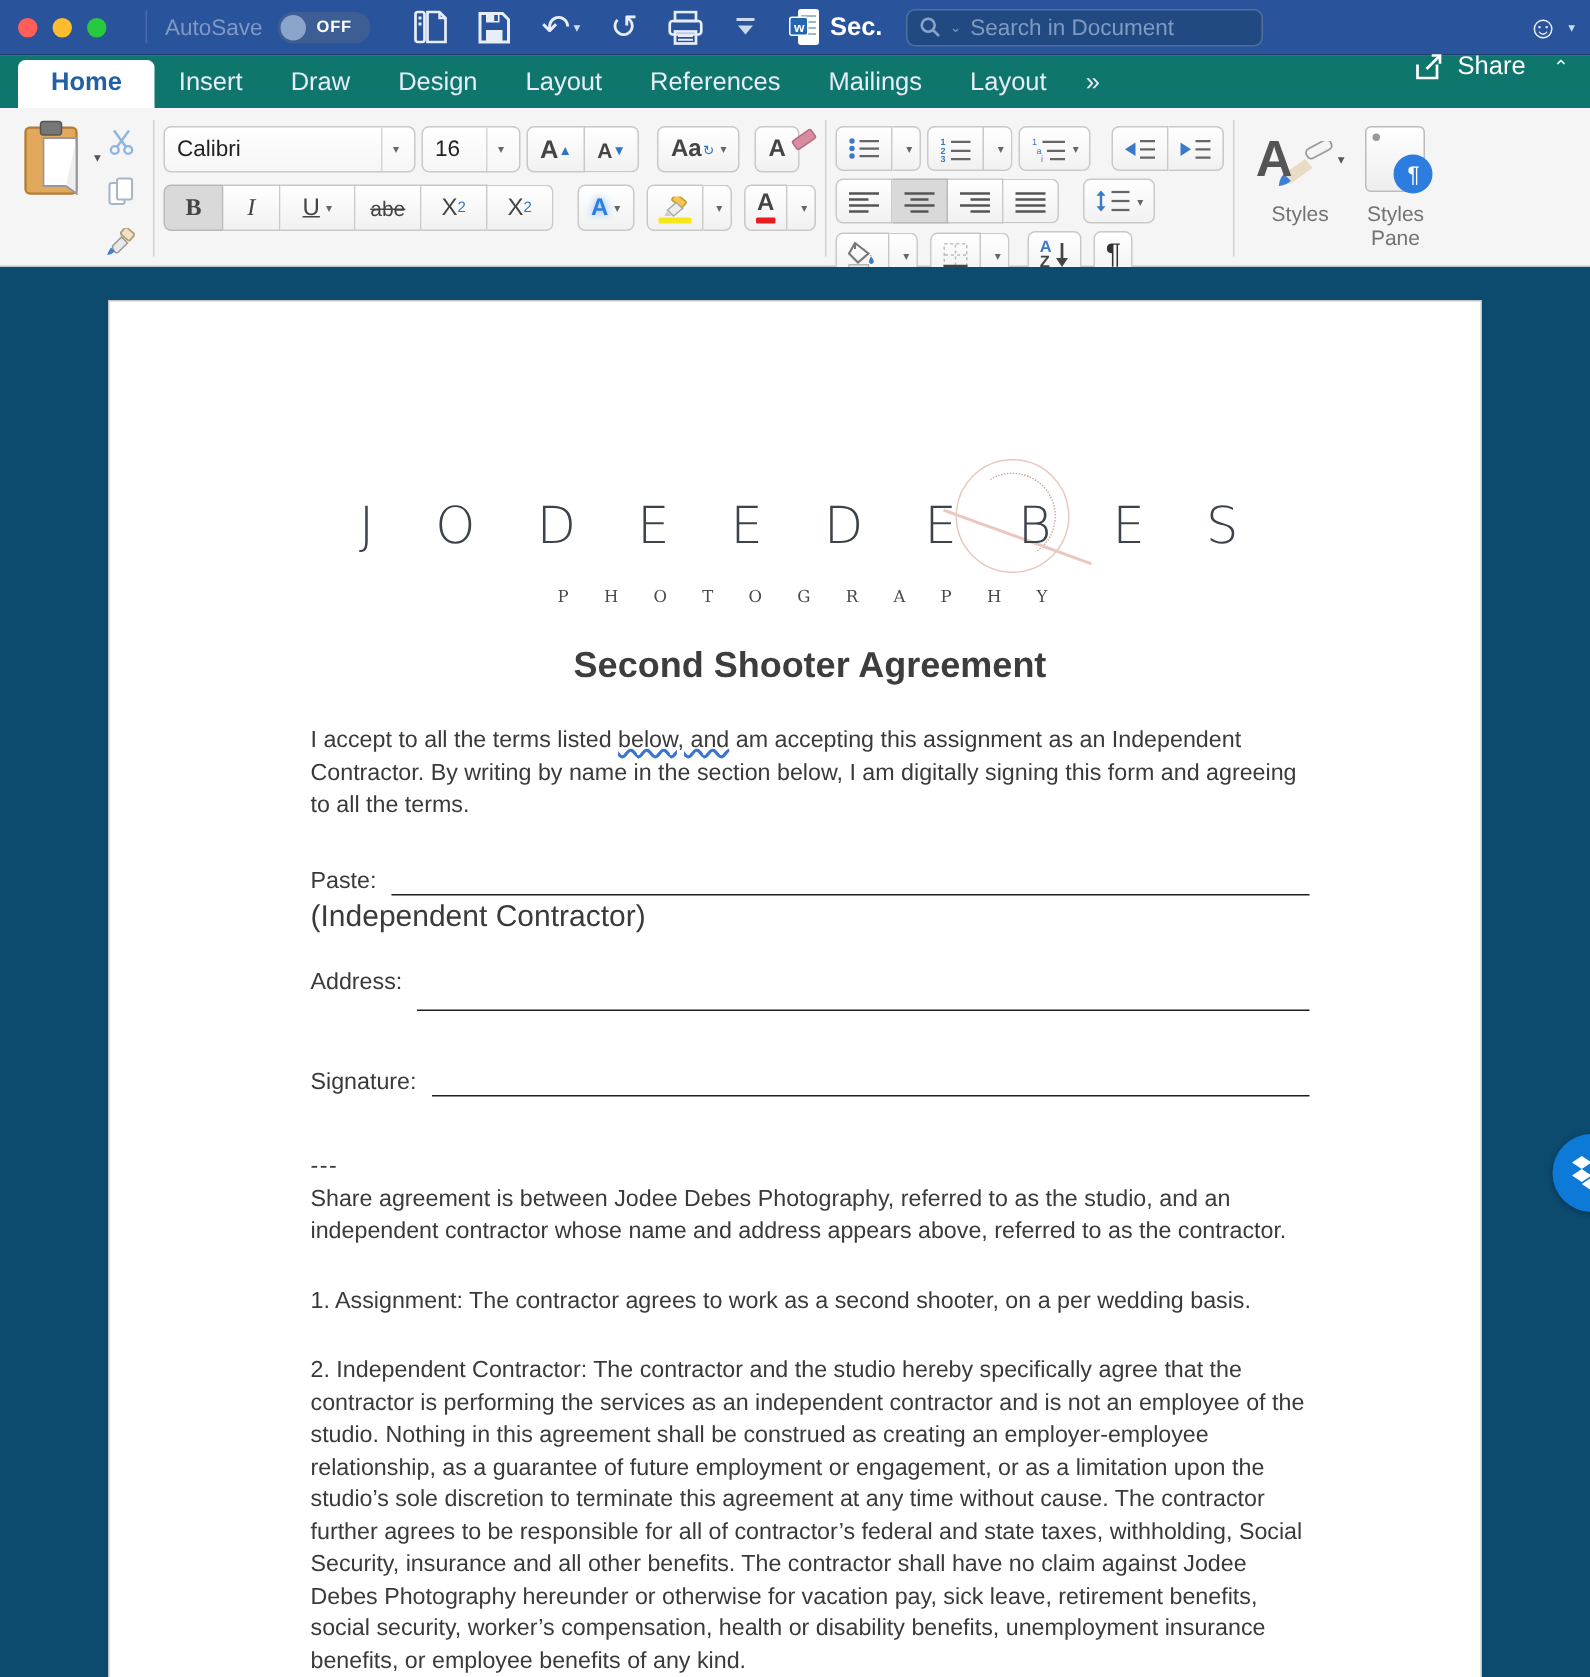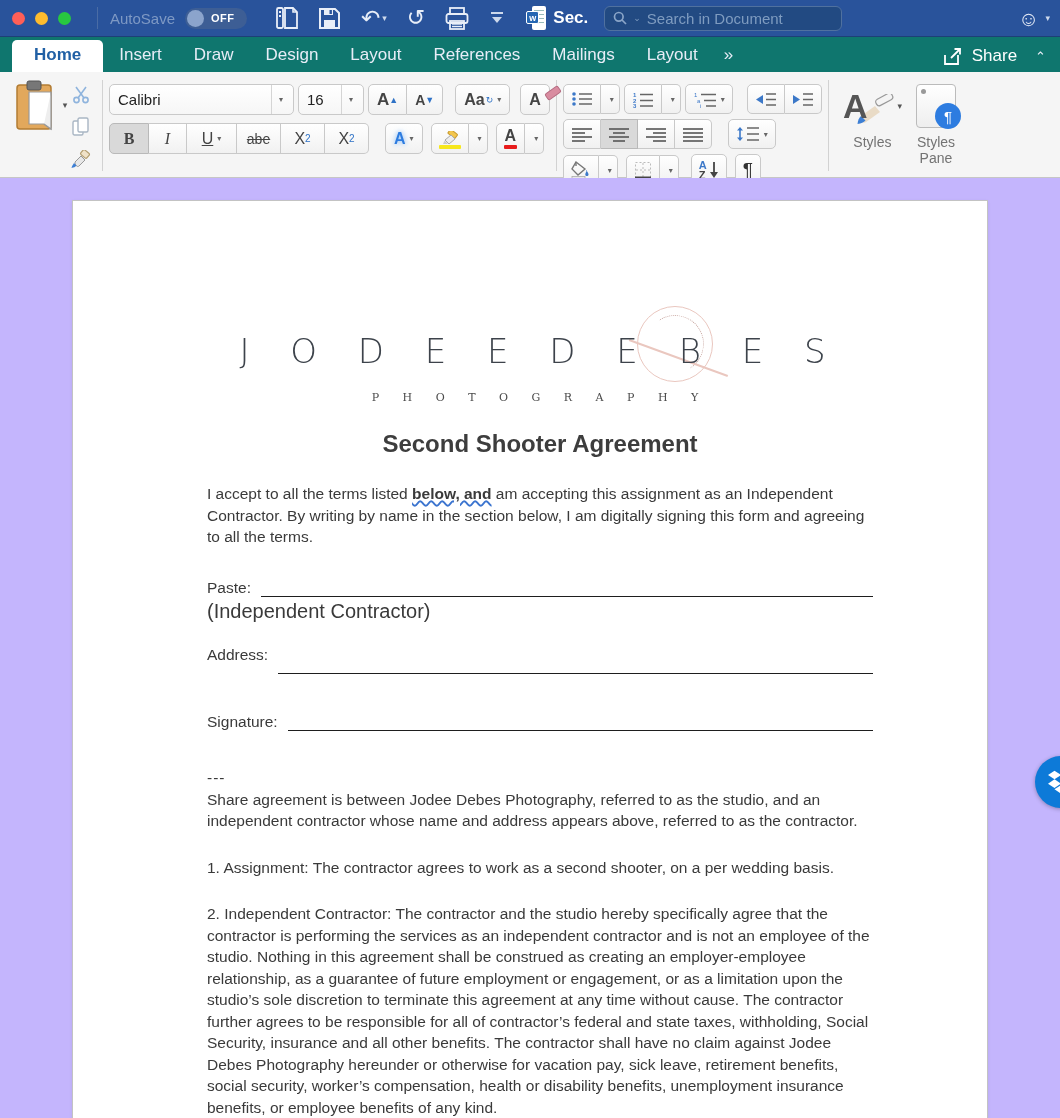--- a/index.html
+++ b/index.html
@@ -40,21 +40,21 @@
   .search-chev { color:#7f9cc0; font-size:9px; }
   .tb-right { position:absolute; right:10px; display:flex; align-items:center; gap:4px; }
 
   
   .tabbar { height:35px; background:#0f766e; display:flex; align-items:flex-end;
     padding:0 12px; position:relative; }
   .tab { font-size:17px; color:#e7edf7; padding:6px 16px 7px; cursor:default; }
   .tab.active { background:#fff; color:#2160a5; font-weight:bold;
     border-radius:5px 5px 0 0; padding:5px 22px 7px; }
   .tab.overflow { padding:6px 10px 7px; letter-spacing:-2px; }
-  .tab-right { position:absolute; right:14px; bottom:6px; display:flex;
+  .tab-right { position:absolute; right:14px; bottom:18px; display:flex;
     align-items:center; gap:8px; color:#fff; font-size:17px; }
   .share-caret { font-size:13px; color:#e7edf7; margin-left:10px; }
 
   
   .ribbon { height:106px; background:#f5f5f5; border-bottom:1px solid #c6c6c6;
     display:flex; padding:6px 6px 4px 10px; position:relative; }
   .rgroup { display:flex; }
   .rdivider { width:1px; background:#d2d2d2; margin:2px 6px; }
   .rbtn { background:linear-gradient(#fff,#f1f1f1); border:1px solid #c9c9c9;
     border-radius:5px; display:flex; align-items:center; justify-content:center;
@@ -109,41 +109,41 @@
   .styles-A { font-size:34px; font-weight:bold; color:#555; position:relative; }
   .pane-icon { width:40px; height:44px; background:linear-gradient(#fff,#eee);
     border:1px solid #bbb; border-radius:4px; position:relative; }
   .pane-icon .dot { position:absolute; left:4px; top:4px; width:5px; height:5px;
     border-radius:50%; background:#999; }
   .pane-icon .bluedot { position:absolute; right:-6px; bottom:-2px; width:26px;
     height:26px; border-radius:50%; background:#2d7ce0; color:#fff; font-size:15px;
     display:flex; align-items:center; justify-content:center; }
 
   
-  .docarea { position:relative; height:940px; background:#c4b5fd;padding-left:24px; }
+  .docarea { position:relative; height:940px; background:#0c4a6e;padding-left:24px; }
   .page { position:absolute; left:72px; top:22px; width:916px; height:1000px;
     background:#fff; border:1px solid #c3c3c3; box-shadow:0 1px 3px rgba(0,0,0,.08);
     padding:130px 114px 0 134px; color:#3a3a3a; }
   .logo-wrap { position:relative; text-align:center; margin-bottom:14px; }
   .logo-title { font-size:34px; letter-spacing:15px; font-weight:200; color:#3d434b;
     font-family:"DejaVu Sans", sans-serif; position:relative; z-index:2; }
   .logo-circle { position:absolute; left:50%; margin-left:97px; top:-25px;
     width:76px; height:76px; border:1.5px solid #eac7bf; border-radius:50%; z-index:1; }
   .logo-circle .arc { position:absolute; inset:8px; border-radius:50%;
     border:1px dotted #c9a8a2; border-left-color:transparent; border-bottom-color:transparent;
     transform:rotate(12deg); }
   .logo-circle .slash { position:absolute; width:105px; height:1.5px; background:#eac7bf;
     left:-12px; top:50px; transform:rotate(20deg); }
   .logo-sub { font-size:11px; letter-spacing:10px; color:#4a4a4a; margin-top:20px;
     font-family:"DejaVu Serif", serif; }
   .doc-heading { text-align:center; font-size:24px; font-weight:bold; color:#3d3d3d;
     margin:26px 0 0; }
   .para { font-size:15.5px; line-height:21.5px; margin-top:25px; }
   .grammar { text-decoration:underline; text-decoration-style:wavy;
-    text-decoration-color:#3b74cf; text-decoration-thickness:1.5px;font-weight:bold; }
+    text-decoration-color:#3b74cf; text-decoration-thickness:1.5px; }
   .fieldrow { display:flex; align-items:flex-end; font-size:15.5px; margin-top:22px; }
   .fieldrow .lbl { white-space:nowrap; }
   .fill-line { flex:1; border-bottom:1.6px solid #1e1e1e; margin-left:10px; height:19px; }
   .fill-line.lower { transform:translateY(10px); }
   .subnote { font-size:20px; margin-top:3px; }
   .dashes { font-size:15.5px; margin-top:38px; letter-spacing:1px; }
   .para.tight { margin-top:2px; }
 
   .dropbox-badge { position:absolute; right:-27px; top:578px; width:52px; height:52px;
     border-radius:50%; background:#0d7ad8; box-shadow:0 1px 4px rgba(0,0,0,.3);
@@ -285,21 +285,21 @@
         </div>
       </div>
     </div>
     <span class="paste-label">Paste</span>
   </div>
 
   <div class="rdivider"></div>
 
   <div class="rgroup font-group">
     <div class="btnrow">
-      <div class="selectbox" style="width:185px">
+      <div class="selectbox" style="width:168px">
         <span>Calibri</span>
           <span class="spacer"></span>
         <span class="sel-div"></span>
           <span class="caret">▾</span>
       </div>
       <div class="selectbox" style="width:66px">
         <span>16</span>
           <span class="spacer"></span>
         <span class="sel-div"></span>
           <span class="caret">▾</span>

